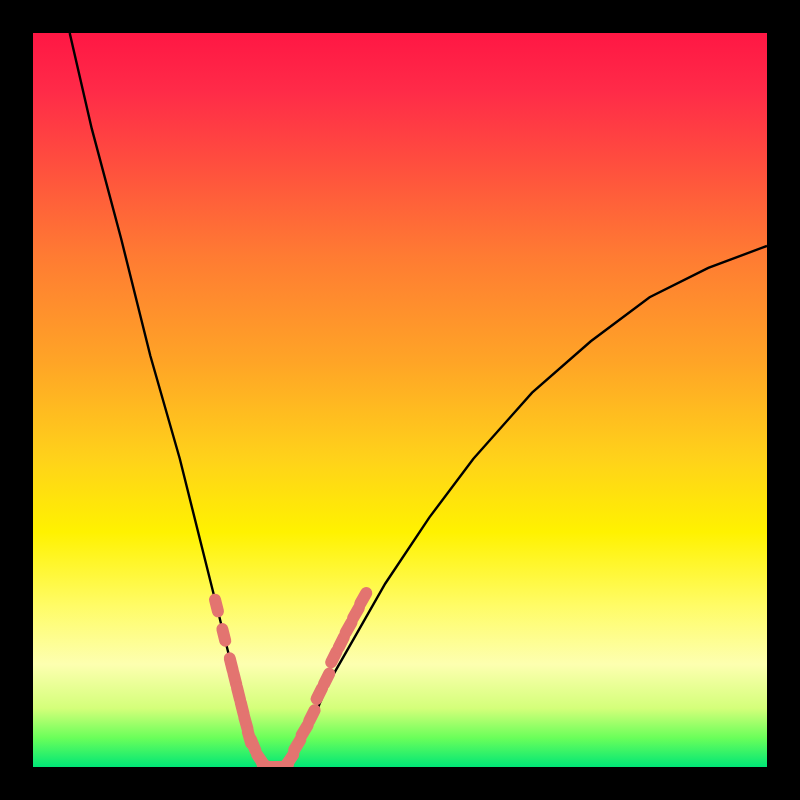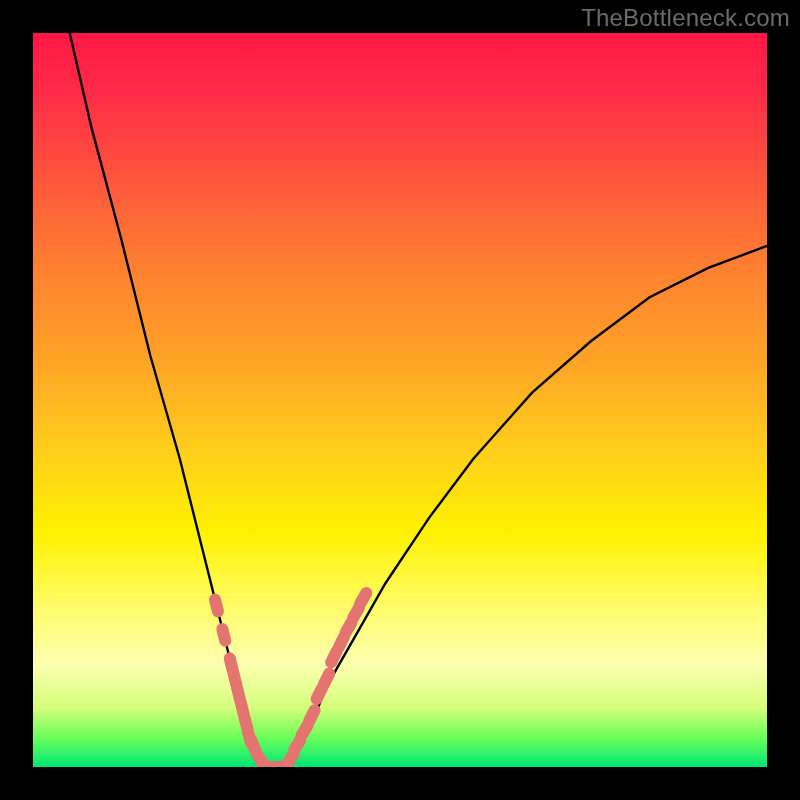--- a/index.html
+++ b/index.html
@@ -55,21 +55,20 @@
     left: 0; top: 0;
     width: 734px; height: 734px;
     pointer-events: none;
   }
 </style>
 </head>
 <body>
 
 <div class="frame">
 
-  <div class="watermark">TheBottleneck.com</div>
 
   <div class="plot">
     <svg class="curve" viewBox="0 0 734 734" preserveAspectRatio="none">
       <path id="curve-path" fill="none" stroke="#000000" stroke-width="2.4" d="M36.7 0.0 L58.7 95.4 L88.1 205.5 L117.4 323.0 L146.8 425.7 L168.8 513.8 L183.5 572.5 L198.2 631.2 L205.5 660.6 L212.9 690.0 L220.2 712.0 L227.5 726.7 L234.9 734.0 L242.2 734.0 L249.6 734.0 L256.9 726.7 L264.2 712.0 L278.9 690.0 L293.6 653.3 L323.0 601.9 L352.3 550.5 L396.4 484.4 L440.4 425.7 L499.1 359.7 L557.8 308.3 L616.6 264.2 L675.3 234.9 L734.0 212.9"></path>
       <g id="markers">
           <rect x="177.5" y="560.5" width="12" height="24" rx="6" fill="#e37470" transform="rotate(166.0 183.5 572.5)"></rect>
           <rect x="184.8" y="589.9" width="12" height="24" rx="6" fill="#e37470" transform="rotate(166.0 190.8 601.9)"></rect>
           <rect x="192.2" y="619.2" width="12" height="24" rx="6" fill="#e37470" transform="rotate(166.0 198.2 631.2)"></rect>
           <rect x="195.9" y="633.9" width="12" height="24" rx="6" fill="#e37470" transform="rotate(166.0 201.9 645.9)"></rect>
           <rect x="199.5" y="648.6" width="12" height="24" rx="6" fill="#e37470" transform="rotate(166.0 205.5 660.6)"></rect>

